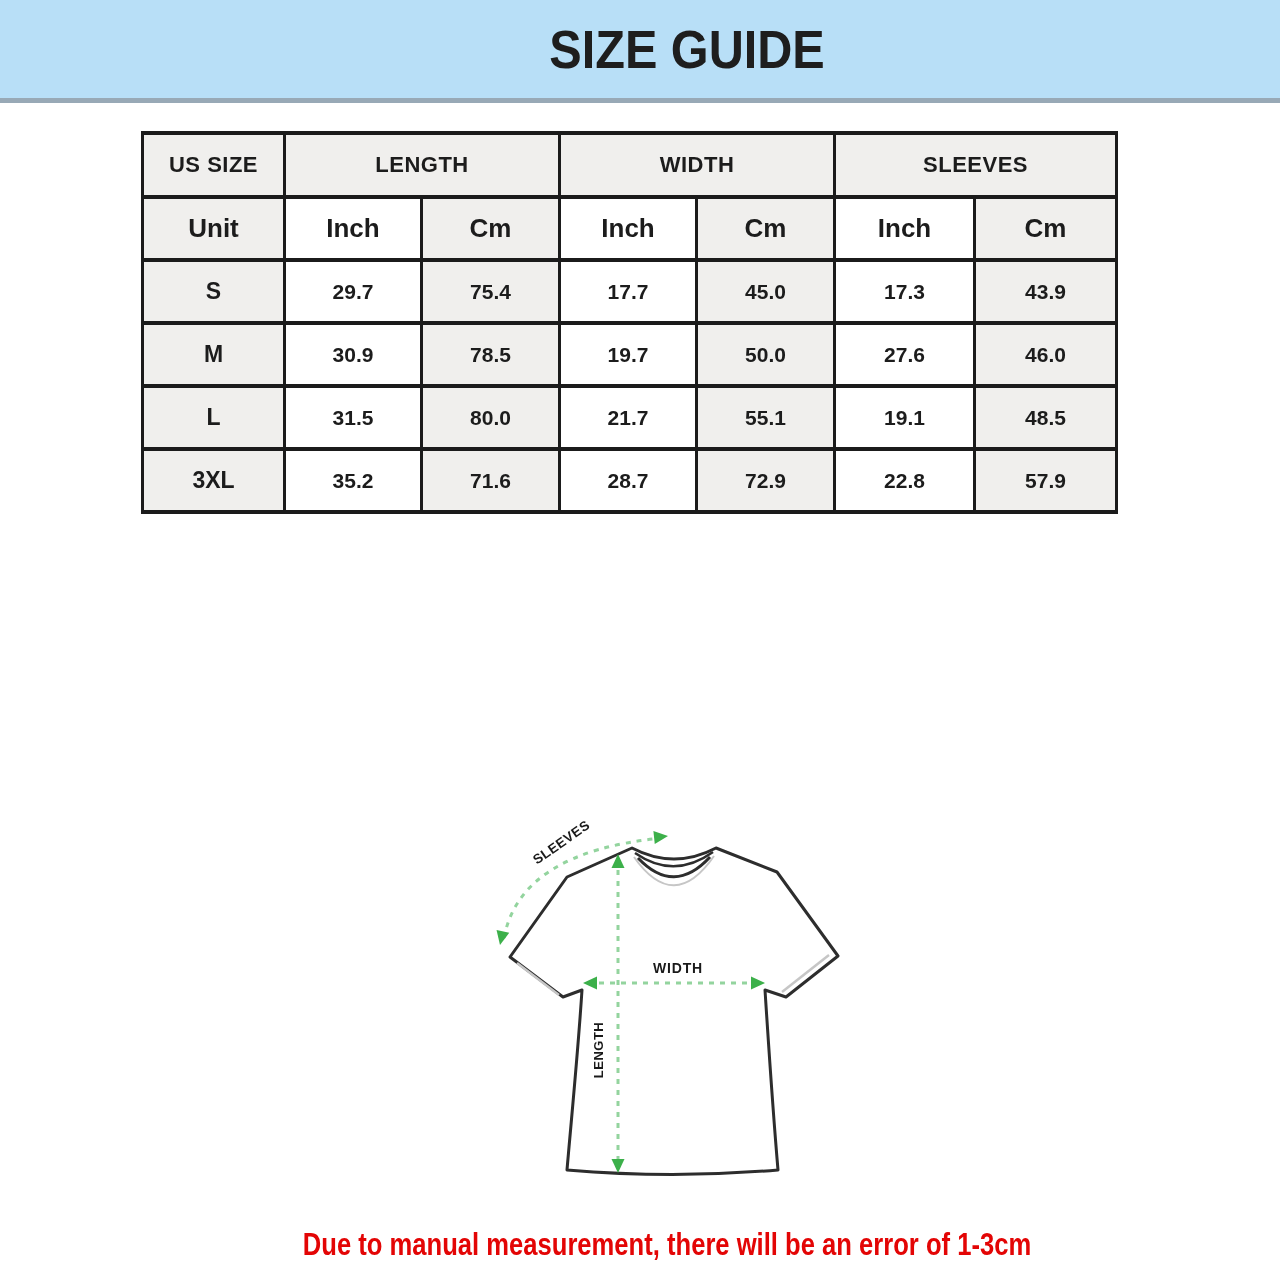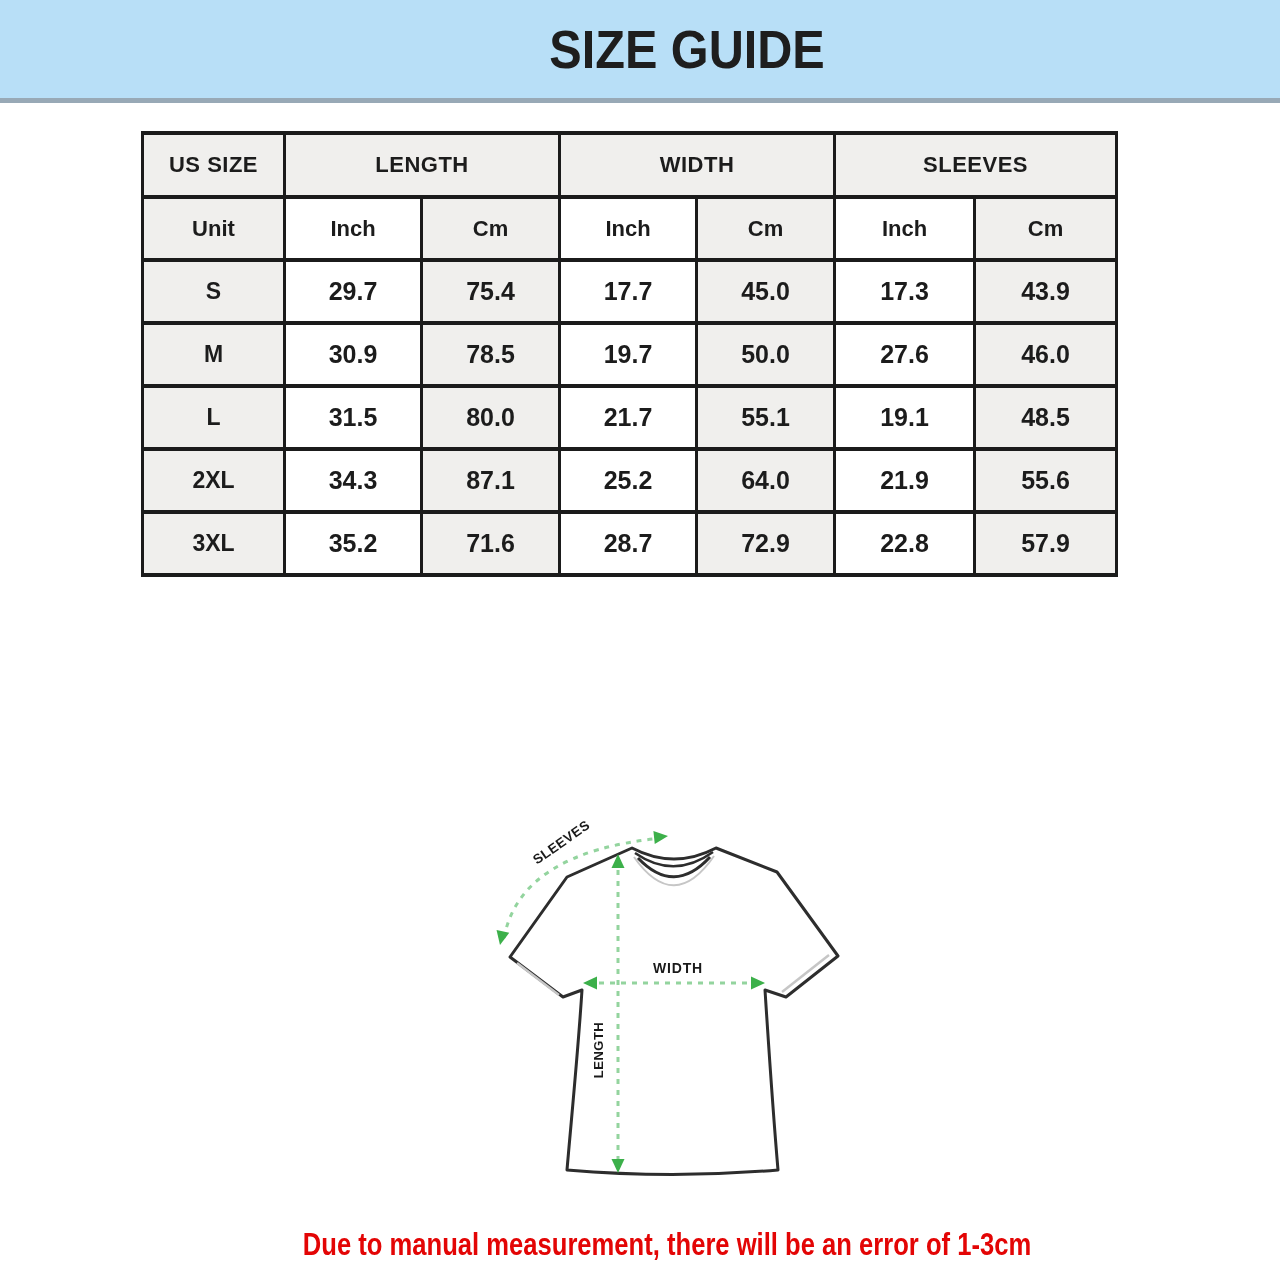--- a/index.html
+++ b/index.html
@@ -28,22 +28,22 @@
     border-collapse:collapse; table-layout:fixed;
   }
   .size-table th, .size-table td {
     border:3px solid #1b1b1b; border-top-width:4px; border-bottom-width:4px;
     text-align:center; vertical-align:middle; color:#1c1c1c; padding:0;
   }
   .group-row { height:64px; }
   .unit-row  { height:63px; }
   .size-table tbody tr { height:63px; }
   .group-row th { font-size:22px; font-weight:700; letter-spacing:0.5px; background:#f0efed; }
-  .unit-row th  { font-size:22px; font-weight:700; }
-  .size-table tbody td { font-size:25px; font-weight:700; }
+  .unit-row th  { font-size:26px; font-weight:700; }
+  .size-table tbody td { font-size:21px; font-weight:700; }
   .size-table tbody td.sz { font-size:23px; }
   
   .unit-row th:nth-child(odd),  .size-table tbody td:nth-child(odd)  { background:#f0efed; }
   .unit-row th:nth-child(even), .size-table tbody td:nth-child(even) { background:#ffffff; }
 
   
   .diagram { position:absolute; left:460px; top:812px; width:420px; height:400px; }
   .diagram svg { display:block; }
   .measure-label { font-family:"Liberation Sans","DejaVu Sans",sans-serif; font-weight:700; fill:#1a1a1a; }
 
@@ -113,29 +113,20 @@
       <tr>
         <td class="sz">L</td>
         <td>31.5</td>
         <td>80.0</td>
         <td>21.7</td>
         <td>55.1</td>
         <td>19.1</td>
         <td>48.5</td>
       </tr>
       <tr>
-        <td class="sz">2XL</td>
-        <td>34.3</td>
-        <td>87.1</td>
-        <td>25.2</td>
-        <td>64.0</td>
-        <td>21.9</td>
-        <td>55.6</td>
-      </tr>
-      <tr>
         <td class="sz">3XL</td>
         <td>35.2</td>
         <td>71.6</td>
         <td>28.7</td>
         <td>72.9</td>
         <td>22.8</td>
         <td>57.9</td>
       </tr>
     </tbody>
   </table>

